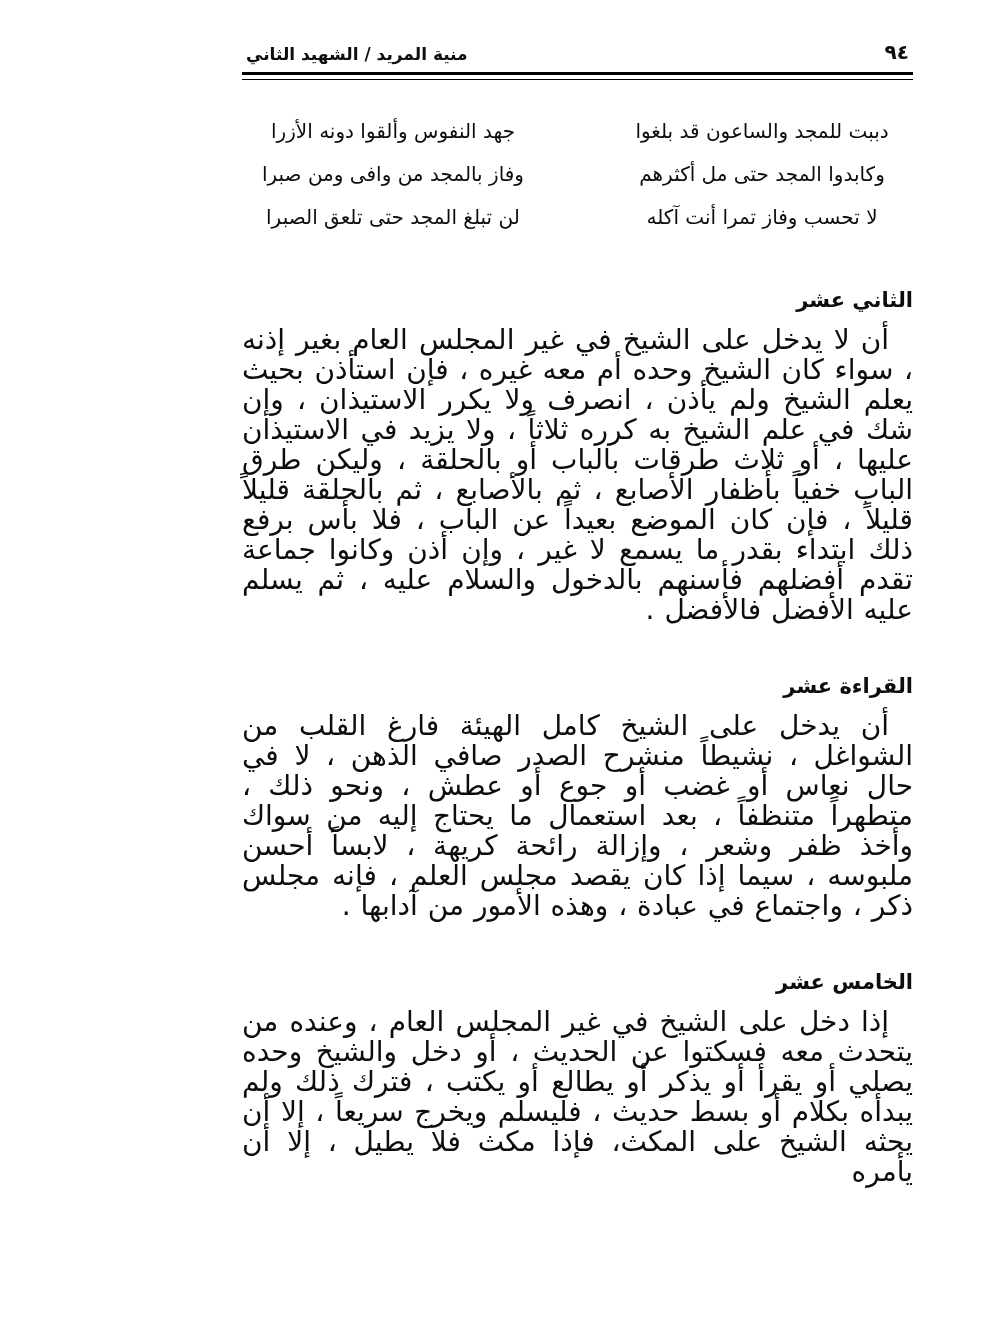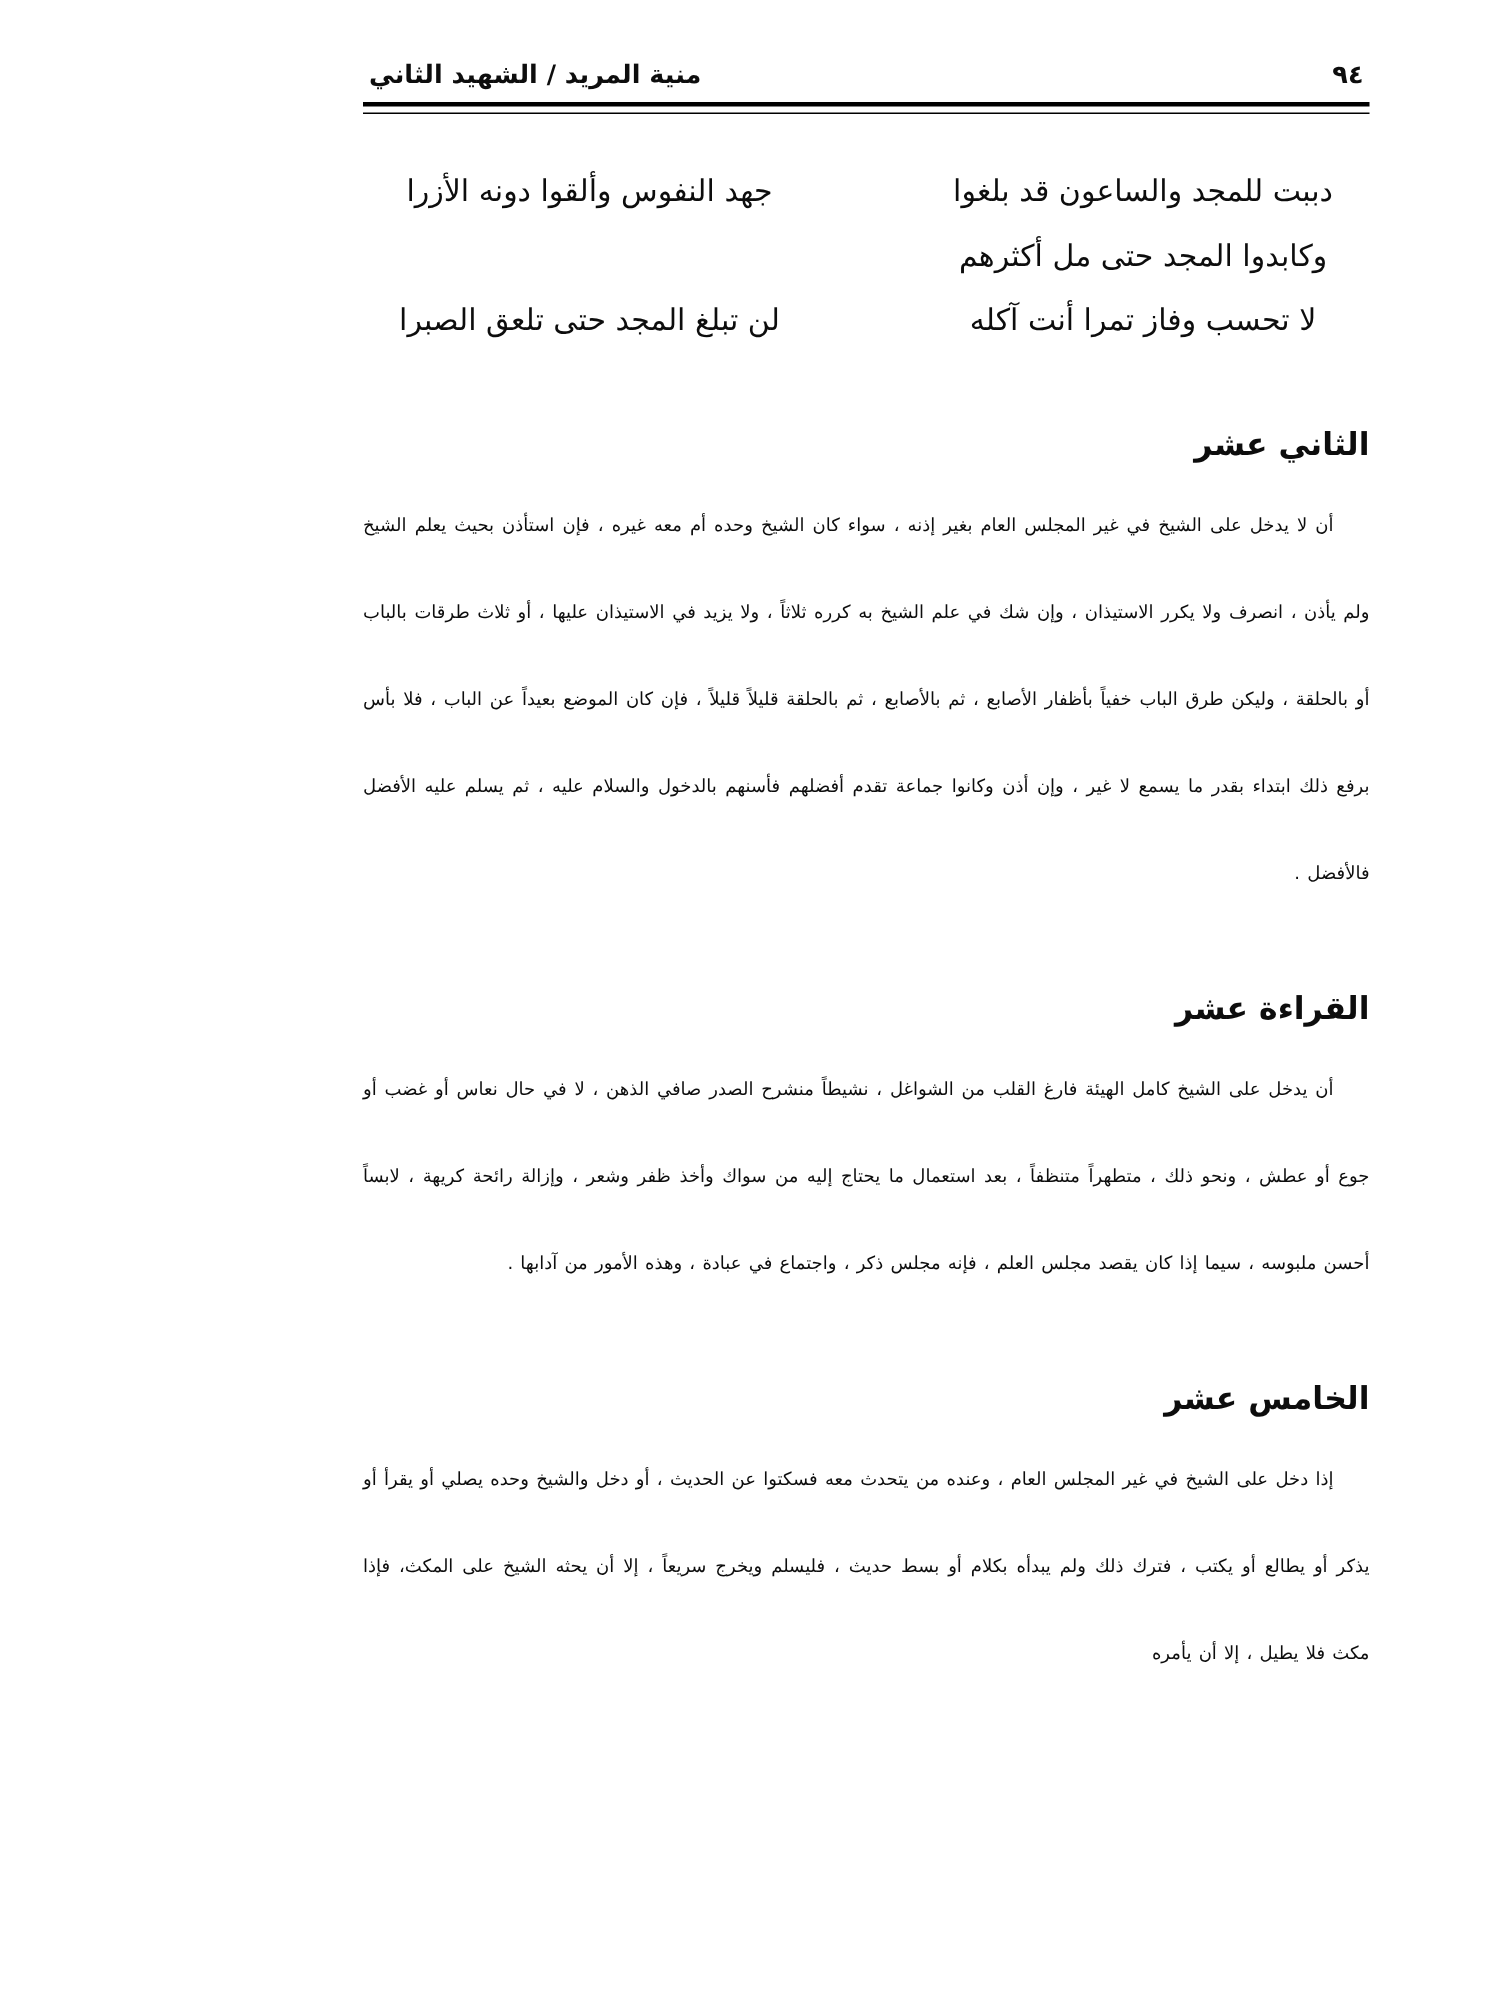--- a/index.html
+++ b/index.html
@@ -28,21 +28,21 @@
     align-items: flex-end;
     padding: 10px 4px 8px 4px;
   }
   .book-title {
     font-weight: bold;
     font-size: 17px;
     letter-spacing: 0;
   }
   .page-number {
     font-weight: bold;
-    font-size: 17px;
+    font-size: 20px;
   }
   .header-rule {
     height: 4px;
     border-top: 3px solid #000;
     border-bottom: 1px solid #000;
     margin-bottom: 6px;
   }
   
   .poem {
     margin-top: 30px;
@@ -60,22 +60,22 @@
   }
   
   .section-heading {
     text-align: right;
     font-weight: bold;
     font-size: 21px;
     margin: 46px 0 10px 0;
     line-height: 30px;
   }
   .section-body {
-    font-size: 12px;
-    line-height: 58px;
+    font-size: 28px;
+    line-height: 30px;
     text-align: justify;
     text-indent: 24px;
     margin: 0;
     word-spacing: 1px;
   }
 </style>
 </head>
 <body>
 
 <div class="page">
@@ -86,20 +86,21 @@
   </div>
   <div class="header-rule"></div>
 
   <div class="poem">
     <div class="poem-line">
       <span class="hemistich">دببت للمجد والساعون قد بلغوا</span>
       <span class="hemistich">جهد النفوس وألقوا دونه الأزرا</span>
     </div>
     <div class="poem-line">
       <span class="hemistich">وكابدوا المجد حتى مل أكثرهم</span>
+      <span class="hemistich">وفاز بالمجد من وافى ومن صبرا</span>
     </div>
     <div class="poem-line">
       <span class="hemistich">لا تحسب وفاز تمرا أنت آكله</span>
       <span class="hemistich">لن تبلغ المجد حتى تلعق الصبرا</span>
     </div>
   </div>
 
   <div class="section">
     <div class="section-heading">الثاني عشر</div>
     <p class="section-body">أن لا يدخل على الشيخ في غير المجلس العام بغير إذنه ، سواء كان الشيخ وحده أم معه غيره ، فإن استأذن بحيث يعلم الشيخ ولم يأذن ، انصرف ولا يكرر الاستيذان ، وإن شك في علم الشيخ به كرره ثلاثاً ، ولا يزيد في الاستيذان عليها ، أو ثلاث طرقات بالباب أو بالحلقة ، وليكن طرق الباب خفياً بأظفار الأصابع ، ثم بالأصابع ، ثم بالحلقة قليلاً قليلاً ، فإن كان الموضع بعيداً عن الباب ، فلا بأس برفع ذلك ابتداء بقدر ما يسمع لا غير ، وإن أذن وكانوا جماعة تقدم أفضلهم فأسنهم بالدخول والسلام عليه ، ثم يسلم عليه الأفضل فالأفضل .</p>

